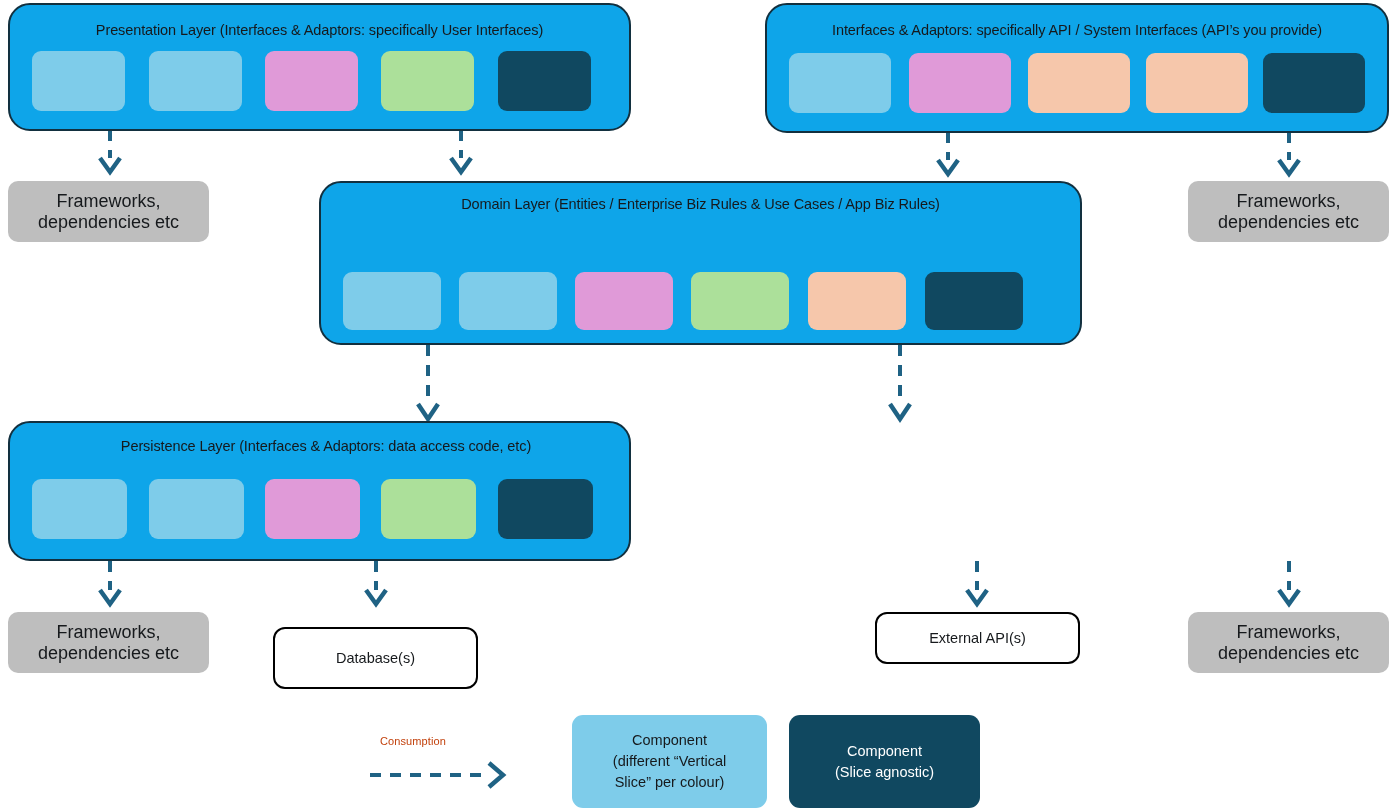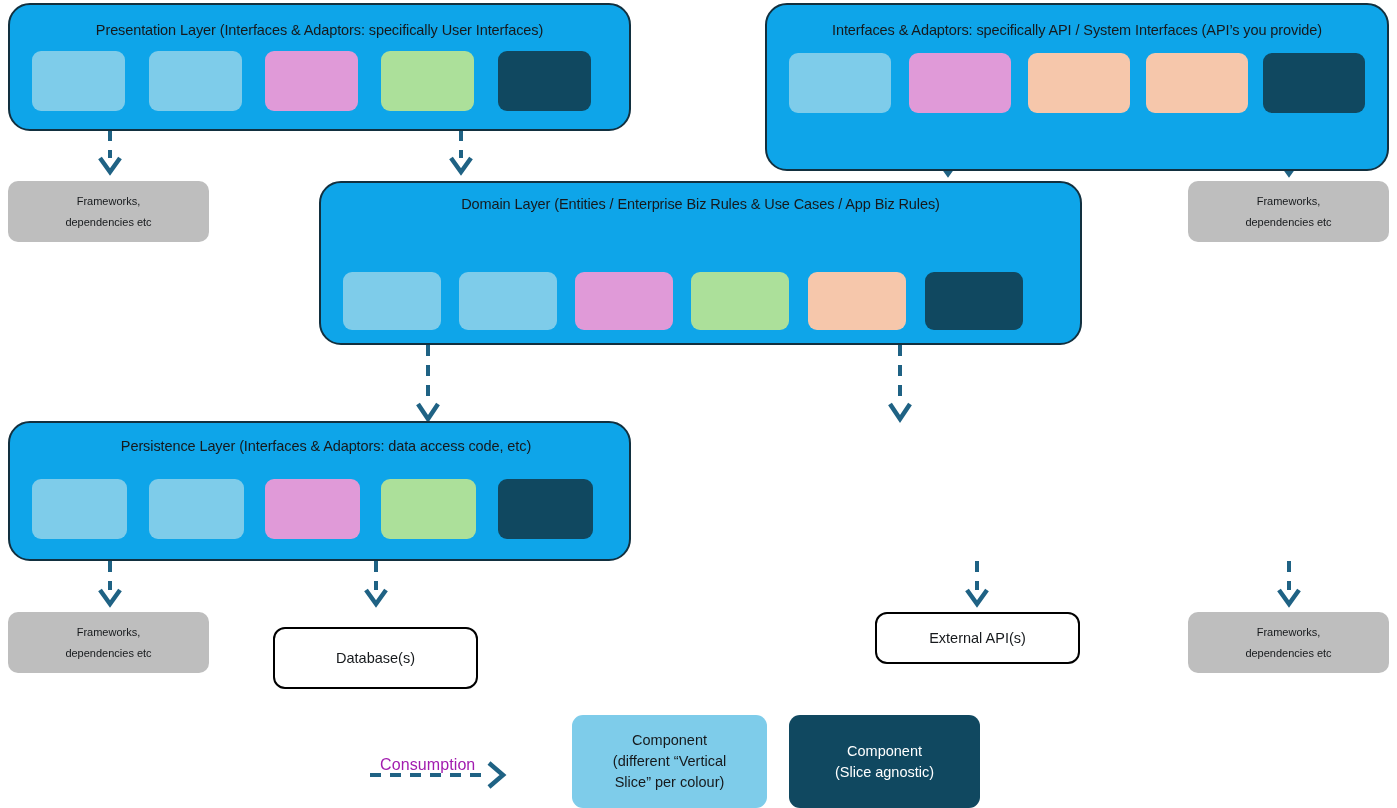--- a/index.html
+++ b/index.html
@@ -49,21 +49,21 @@
   .grey-box {
     position: absolute;
     box-sizing: border-box;
     background: #BEBEBE;
     border-radius: 10px;
     display: flex;
     align-items: center;
     justify-content: center;
     text-align: center;
     color: #16191C;
-    font-size: 11px;
+    font-size: 18px;
     line-height: 21px;
     white-space: pre-line;
   }
 
   
   .plain-box {
     position: absolute;
     box-sizing: border-box;
     background: #ffffff;
     border: 2.5px solid #000000;
@@ -79,24 +79,23 @@
 
   
   .arrow {
     position: absolute;
     pointer-events: none;
   }
 
   
   .legend-label {
     position: absolute;
-    color: #a21caf;
-    font-size: 16px;
+    color: #c2410c;
+    font-size: 11px;
     letter-spacing: 0.1px;
-    margin-top: 21px;
   }
   .legend-chip {
     position: absolute;
     box-sizing: border-box;
     border-radius: 11px;
     display: flex;
     align-items: center;
     justify-content: center;
     text-align: center;
     font-size: 14.5px;
@@ -154,21 +153,21 @@
 
   <div class="layer-box" style="left:8px; top:3px; width:623px; height:128px;">
     <div class="layer-title" style="top:16px;">Presentation Layer (Interfaces &amp; Adaptors: specifically User Interfaces)</div>
     <div class="chip" style="left:22px;  top:46px; width:93px; height:60px; background:#7ECCEA;"></div>
     <div class="chip" style="left:139px; top:46px; width:93px; height:60px; background:#7ECCEA;"></div>
     <div class="chip" style="left:255px; top:46px; width:93px; height:60px; background:#E09AD8;"></div>
     <div class="chip" style="left:371px; top:46px; width:93px; height:60px; background:#ACE09A;"></div>
     <div class="chip" style="left:488px; top:46px; width:93px; height:60px; background:#104860;"></div>
   </div>
 
-  <div class="layer-box" style="left:765px; top:3px; width:624px; height:168px;">
+  <div class="layer-box" style="left:765px; top:3px; width:624px; height:130px;">
     <div class="layer-title" style="top:16px;">Interfaces &amp; Adaptors: specifically API / System Interfaces  (API’s you provide)</div>
     <div class="chip" style="left:22px;  top:48px; width:102px; height:60px; background:#7ECCEA;"></div>
     <div class="chip" style="left:142px; top:48px; width:102px; height:60px; background:#E09AD8;"></div>
     <div class="chip" style="left:261px; top:48px; width:102px; height:60px; background:#F6C7AB;"></div>
     <div class="chip" style="left:379px; top:48px; width:102px; height:60px; background:#F6C7AB;"></div>
     <div class="chip" style="left:496px; top:48px; width:102px; height:60px; background:#104860;"></div>
   </div>
 
   <div class="layer-box" style="left:319px; top:181px; width:763px; height:164px;">
     <div class="layer-title" style="top:12px;">Domain Layer (Entities / Enterprise Biz Rules &amp; Use Cases / App Biz Rules)</div>

